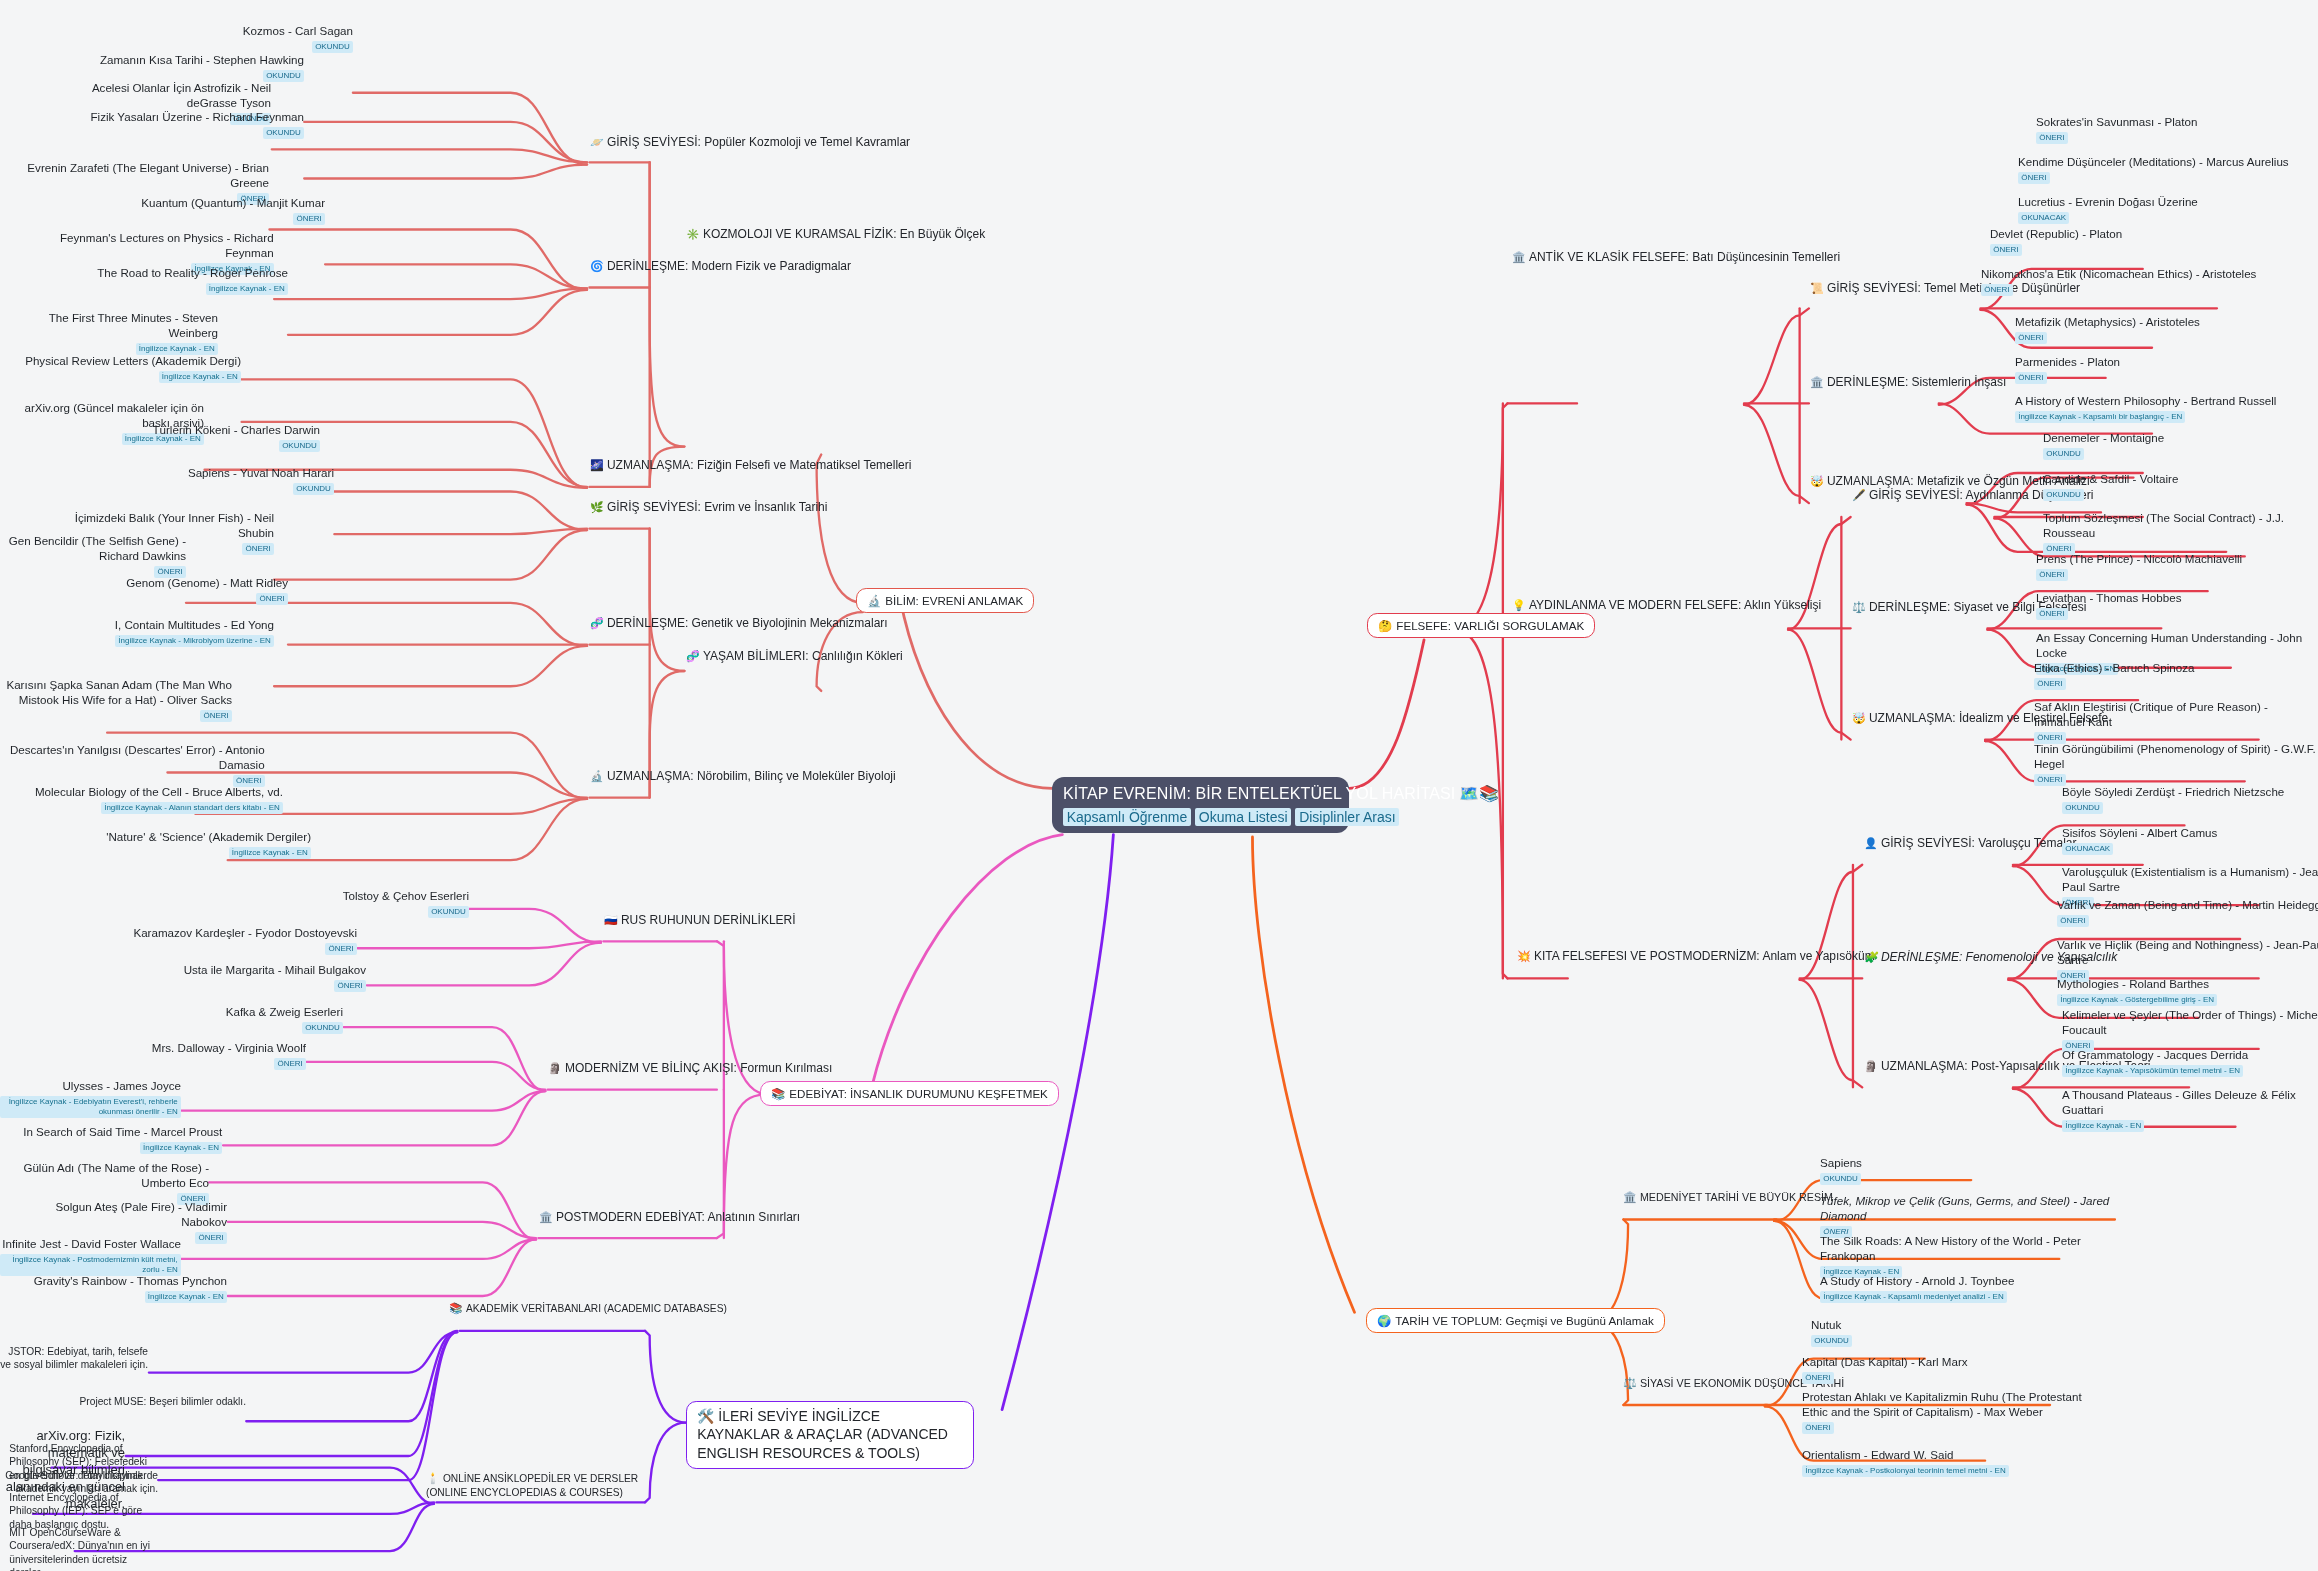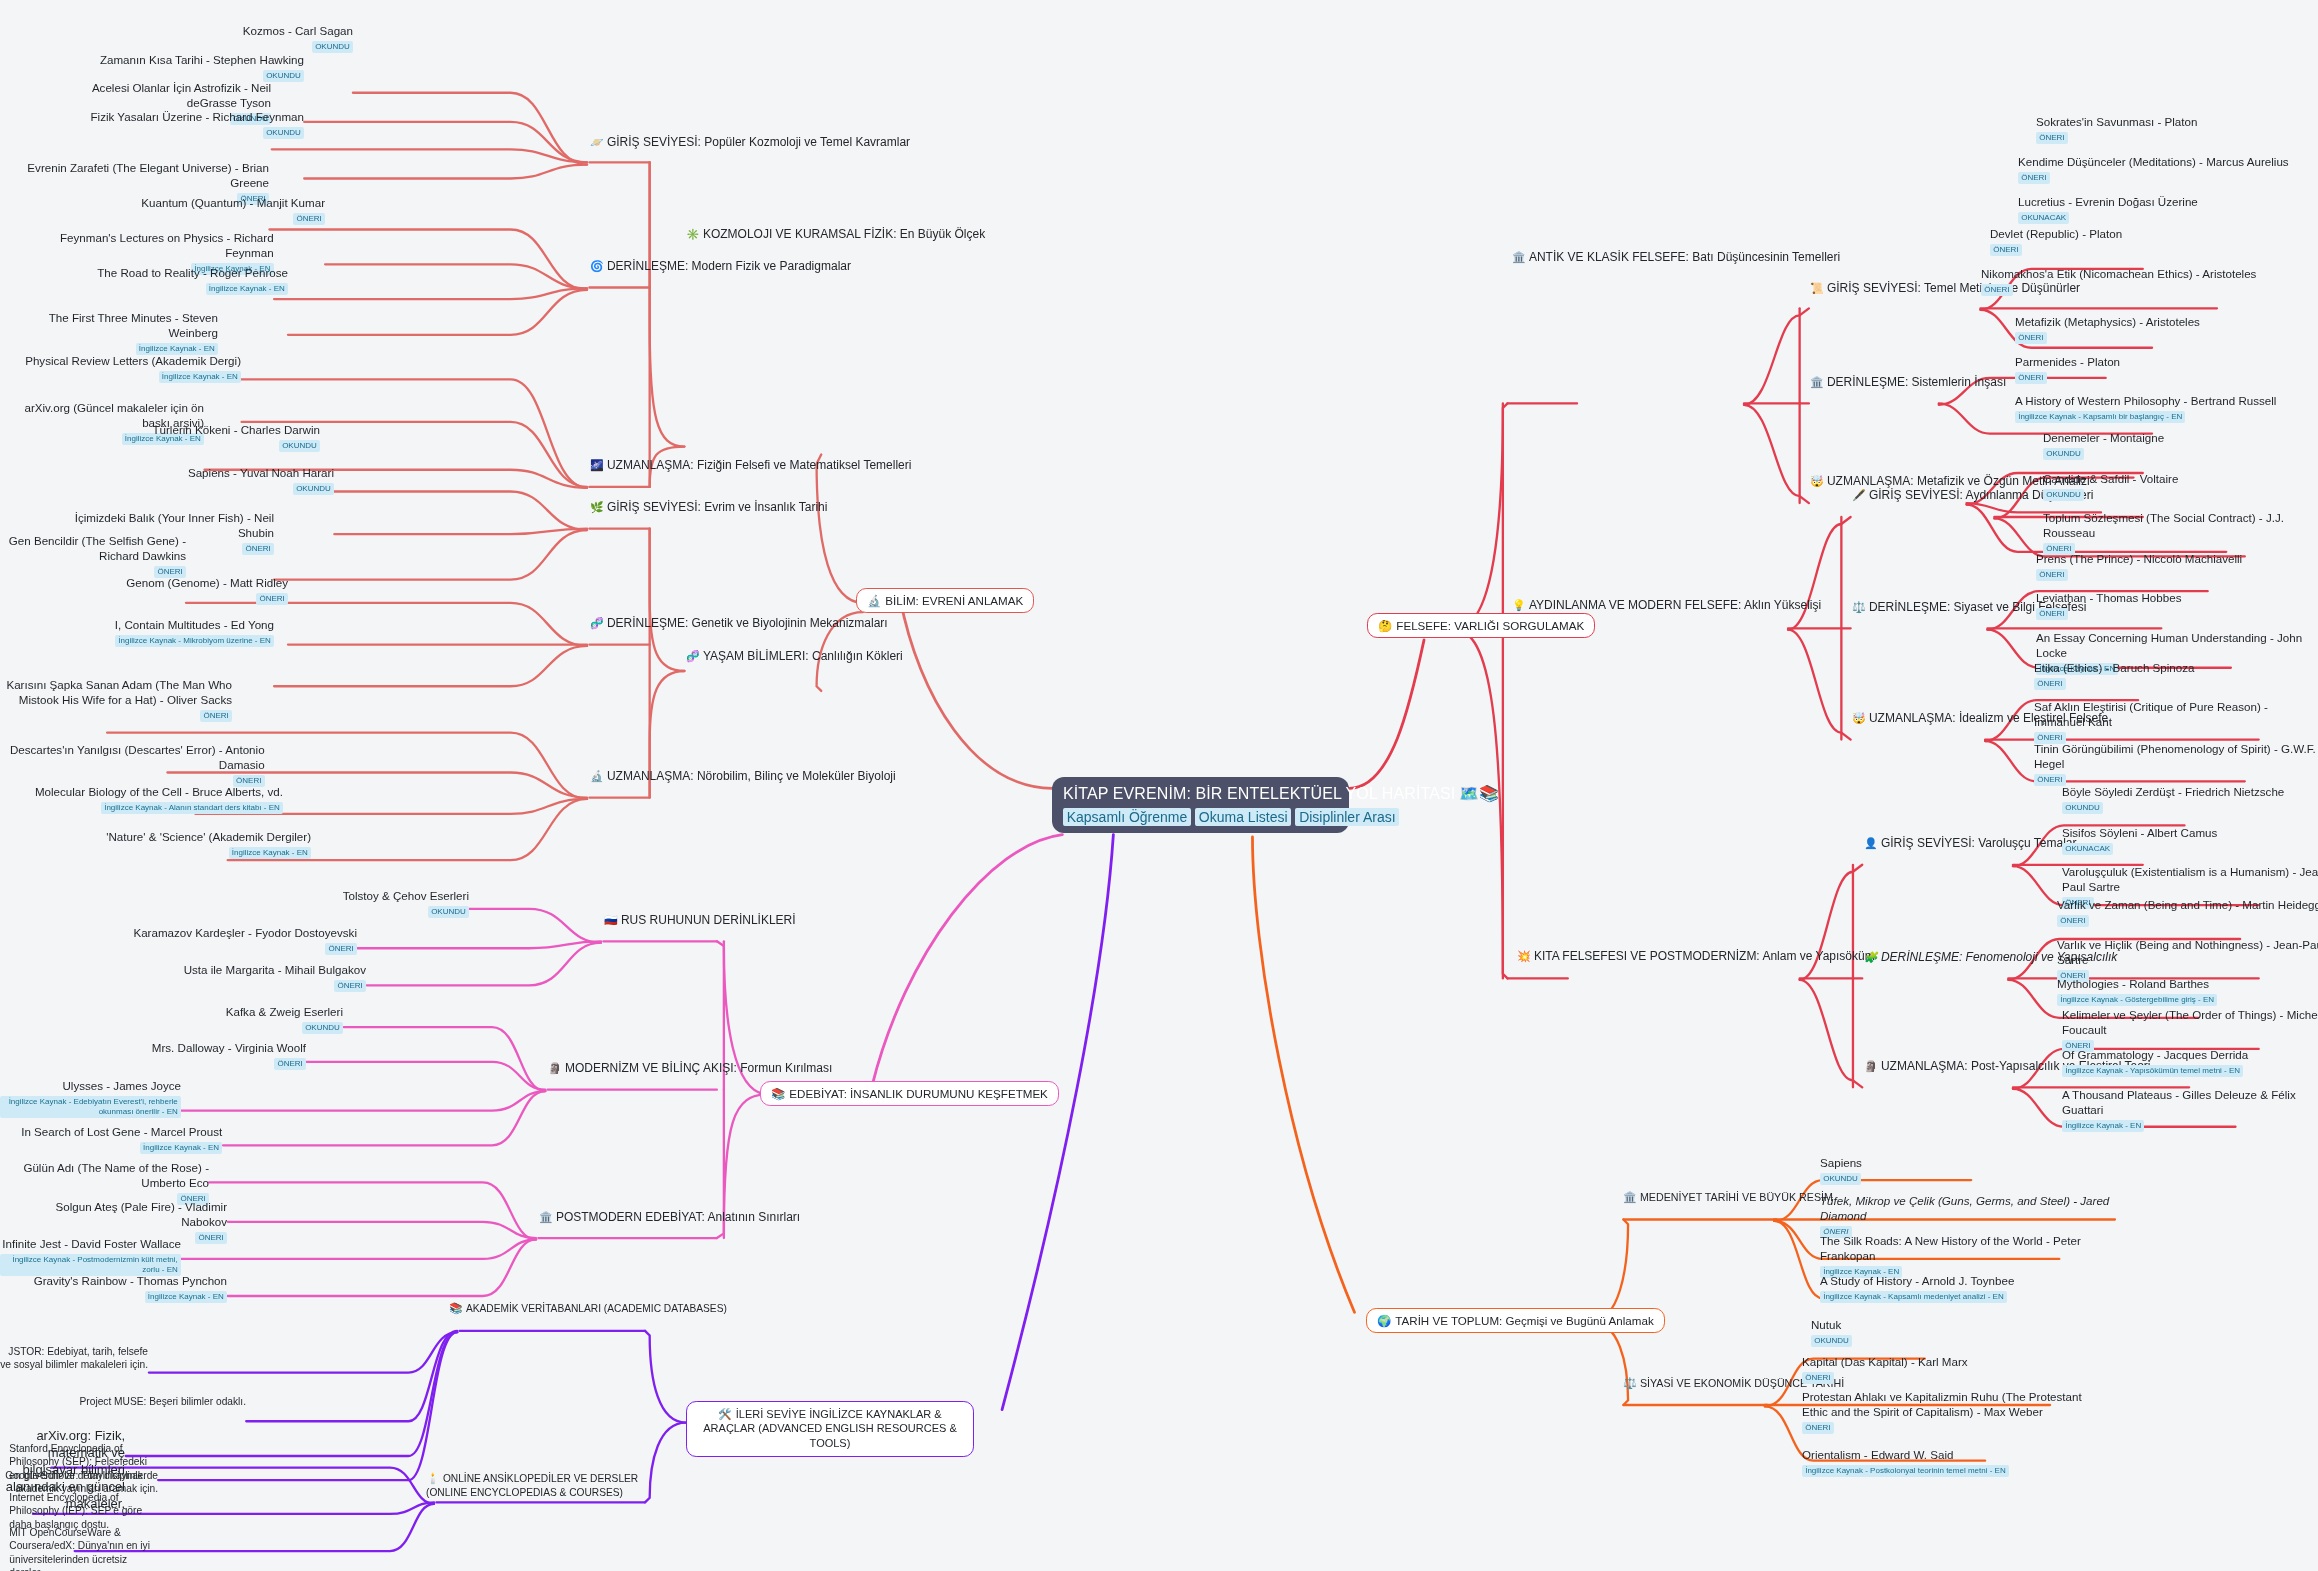--- a/index.html
+++ b/index.html
@@ -242,21 +242,21 @@
 
   <div class="cat" style="left:1367px;top:613px;border-color:#e23c4e;">
     <div class="ttl"><span class="em">🤔</span><span>FELSEFE: VARLIĞI SORGULAMAK</span></div>
   </div>
 
   <div class="cat orange" style="left:1366px;top:1308px;">
     <div class="ttl"><span class="em">🌍</span><span>TARİH VE TOPLUM: Geçmişi ve Bugünü Anlamak</span></div>
   </div>
 
   <div class="cat purple" style="left:686px;top:1401px;width:288px;white-space:normal;">
-    <div class="ttl" style="white-space:normal;font-size:11px;line-height:1.35;text-align:center;"><span class="em">🛠️</span><span>İLERİ SEVİYE İNGİLİZCE KAYNAKLAR &amp; ARAÇLAR (ADVANCED ENGLISH RESOURCES &amp; TOOLS)</span></div>
+    <div class="ttl" style="white-space:normal;font-size:14px;line-height:1.35;"><span class="em">🛠️</span><span>İLERİ SEVİYE İNGİLİZCE KAYNAKLAR &amp; ARAÇLAR (ADVANCED ENGLISH RESOURCES &amp; TOOLS)</span></div>
   </div>
 
   <div class="node mid" style="left:686px;top:227px;">
     <div class="ttl"><span class="em">✳️</span><span>KOZMOLOJI VE KURAMSAL FİZİK: En Büyük Ölçek</span></div>
   </div>
   <div class="node mid" style="left:686px;top:649px;">
     <div class="ttl"><span class="em">🧬</span><span>YAŞAM BİLİMLERI: Canlılığın Kökleri</span></div>
   </div>
   <div class="node mid r" style="left:1512px;top:250px;width:232px;">
     <div class="ttl"><span class="em">🏛️</span><span>ANTİK VE KLASİK FELSEFE: Batı Düşüncesinin Temelleri</span></div>
@@ -368,21 +368,21 @@
   <div class="node leaf r" style="left:14px;top:784px;width:269px;"><div class="ttl">Molecular Biology of the Cell - Bruce Alberts, vd.</div><span class="tag en">İngilizce Kaynak - Alanın standart ders kitabı - EN</span></div>
   <div class="node leaf r" style="left:42px;top:829px;width:269px;"><div class="ttl">'Nature' &amp; 'Science' (Akademik Dergiler)</div><span class="tag en">İngilizce Kaynak - EN</span></div>
 
   <div class="node leaf r" style="left:246px;top:888px;width:223px;"><div class="ttl">Tolstoy &amp; Çehov Eserleri</div><span class="tag">OKUNDU</span></div>
   <div class="node leaf r" style="left:125px;top:925px;width:232px;"><div class="ttl">Karamazov Kardeşler - Fyodor Dostoyevski</div><span class="tag">ÖNERI</span></div>
   <div class="node leaf r" style="left:148px;top:962px;width:218px;"><div class="ttl">Usta ile Margarita - Mihail Bulgakov</div><span class="tag">ÖNERI</span></div>
 
   <div class="node leaf r" style="left:144px;top:1004px;width:199px;"><div class="ttl">Kafka &amp; Zweig Eserleri</div><span class="tag">OKUNDU</span></div>
   <div class="node leaf r" style="left:93px;top:1040px;width:213px;"><div class="ttl">Mrs. Dalloway - Virginia Woolf</div><span class="tag">ÖNERI</span></div>
   <div class="node leaf r" style="left:0px;top:1078px;width:181px;"><div class="ttl">Ulysses - James Joyce</div><span class="tag en">İngilizce Kaynak - Edebiyatın Everest'i, rehberle okunması önerilir - EN</span></div>
-  <div class="node leaf r" style="left:9.3px;top:1124px;width:213px;"><div class="ttl">In Search of Lost Gene - Marcel Proust</div><span class="tag en">İngilizce Kaynak - EN</span></div>
+  <div class="node leaf r" style="left:9.3px;top:1124px;width:213px;"><div class="ttl">In Search of Said Time - Marcel Proust</div><span class="tag en">İngilizce Kaynak - EN</span></div>
 
   <div class="node leaf r" style="left:0px;top:1160px;width:209px;"><div class="ttl">Gülün Adı (The Name of the Rose) - Umberto Eco</div><span class="tag">ÖNERI</span></div>
   <div class="node leaf r" style="left:28px;top:1199px;width:199px;"><div class="ttl">Solgun Ateş (Pale Fire) - Vladimir Nabokov</div><span class="tag">ÖNERI</span></div>
   <div class="node leaf r" style="left:0px;top:1236px;width:181px;"><div class="ttl">Infinite Jest - David Foster Wallace</div><span class="tag en">İngilizce Kaynak - Postmodernizmin kült metni, zorlu - EN</span></div>
   <div class="node leaf r" style="left:23px;top:1273px;width:204px;"><div class="ttl">Gravity's Rainbow - Thomas Pynchon</div><span class="tag en">İngilizce Kaynak - EN</span></div>
 
   <div class="node leaf r" style="left:0px;top:1345px;width:148px;">
       <div class="ttl" style="font-size:10.2px;">JSTOR: Edebiyat, tarih, felsefe ve sosyal bilimler makaleleri için.</div>
     </div>
   <div class="node leaf r" style="left:70px;top:1395px;width:176px;">

